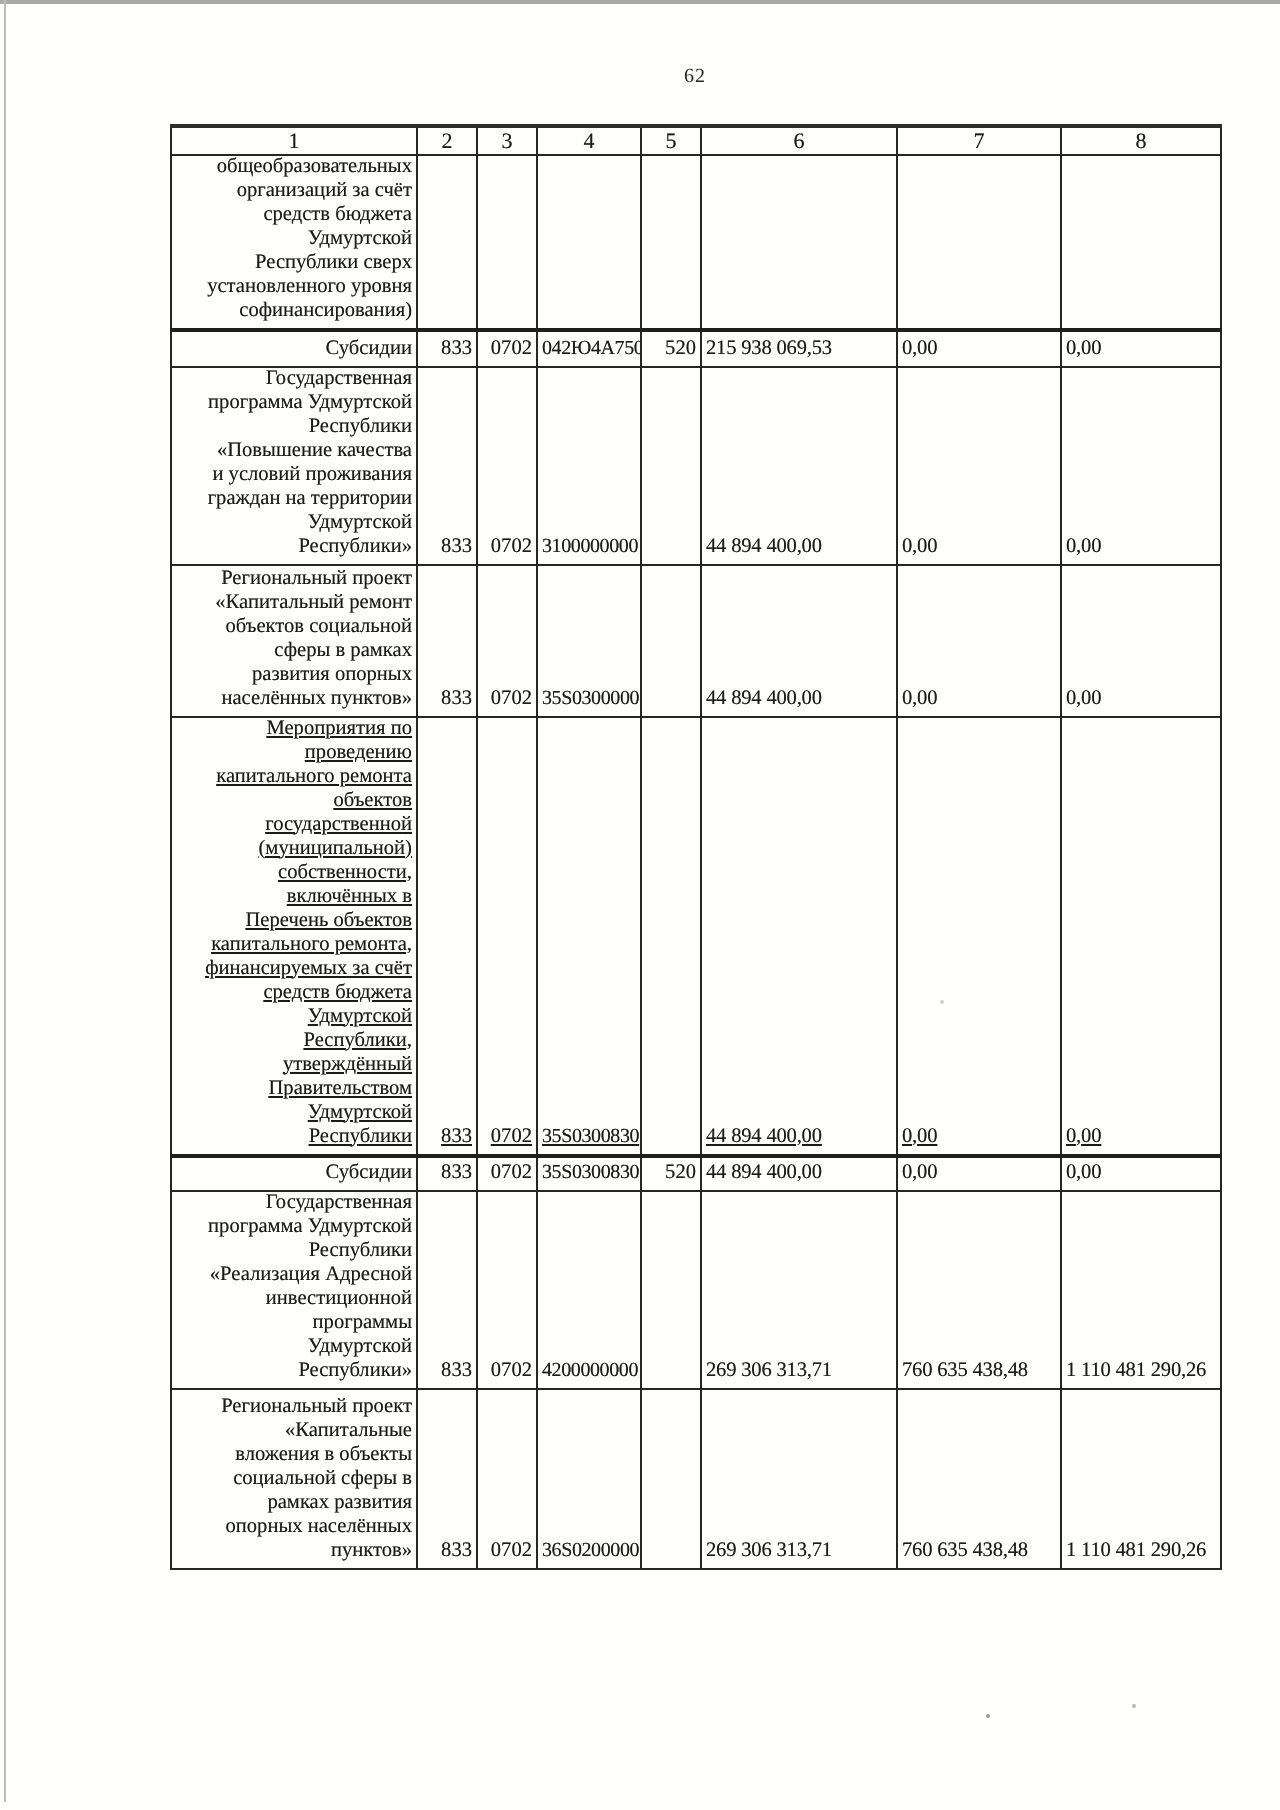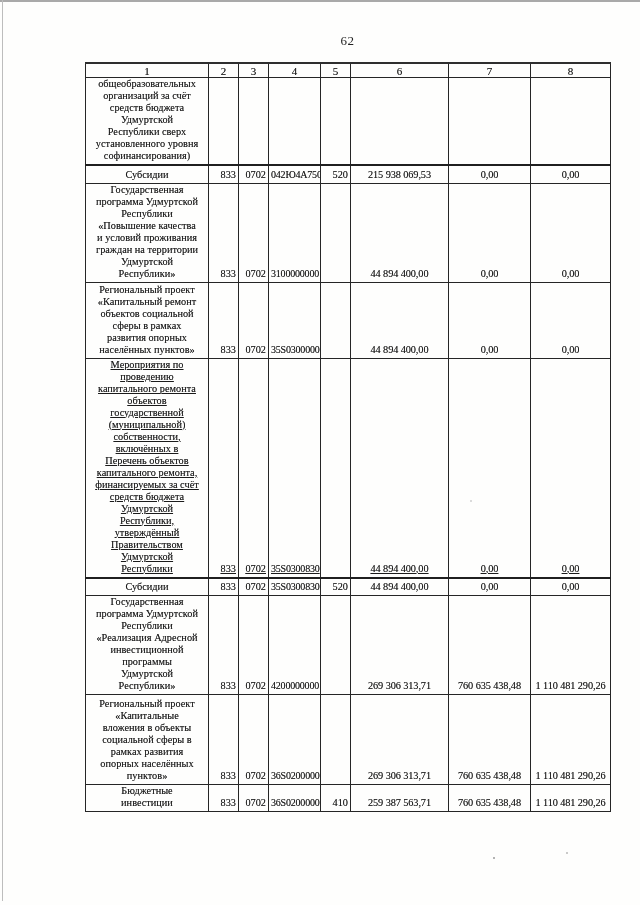--- a/index.html
+++ b/index.html
@@ -37,21 +37,21 @@
   .speck.s1 { left: 493px; top: 857px; }
   .speck.s2 { left: 566px; top: 852px; opacity: .7; }
   .speck.s3 { left: 470px; top: 500px; opacity: .45; }
 
   .page-number {
     position: absolute;
     top: 33px;
     left: 85px;
     width: 525px;
     text-align: center;
-    font-size: 13px;
+    font-size: 10px;
     letter-spacing: .5px;
     color: #222;
   }
 
   table.budget {
     position: absolute;
     left: 85px;
     top: 62px;
     width: 525px;
     border-collapse: collapse;
@@ -70,23 +70,23 @@
   }
   table.budget thead th {
     height: 13px;
     font-weight: normal;
     text-align: center;
     vertical-align: middle;
     font-size: 11px;
     padding: 0;
     border-top: 2px solid #2e2e2e;
   }
-  td.al-l { text-align: center; white-space: pre-line; padding-left: 4px; }
+  td.al-l { text-align: right; white-space: pre-line; padding-left: 4px; }
   td.al-c { text-align: right; white-space: nowrap; }
-  td.al-r { text-align: center; white-space: nowrap; letter-spacing: -0.1px; }
+  td.al-r { text-align: left; white-space: nowrap; letter-spacing: -0.1px; }
   td.code { font-size: 10px; letter-spacing: -0.2px; padding-left: 0; padding-right: 0; }
   tr.thick-top td { border-top: 2.5px solid #1f1f1f; margin-left: 16px; }
   table.budget { border-bottom: 1.5px solid #242424; }
 </style>
 </head>
 <body>
 
 <div class="scan-edge-top"></div>
 <div class="scan-edge-left"></div>
 <div class="speck s1"></div>
@@ -240,25 +240,14 @@
 опорных населённых
 пунктов»</td>
         <td class="al-c">833</td>
         <td class="al-c">0702</td>
         <td class="al-c code">36S0200000</td>
         <td class="al-c"></td>
         <td class="al-r">269 306 313,71</td>
         <td class="al-r">760 635 438,48</td>
         <td class="al-r">1 110 481 290,26</td>
       </tr>
-      <tr style="height: 25px;">
-        <td class="al-l">Бюджетные
-инвестиции</td>
-        <td class="al-c">833</td>
-        <td class="al-c">0702</td>
-        <td class="al-c code">36S0200000</td>
-        <td class="al-c">410</td>
-        <td class="al-r">259 387 563,71</td>
-        <td class="al-r">760 635 438,48</td>
-        <td class="al-r">1 110 481 290,26</td>
-      </tr>
     </tbody>
 </table>
 
 </body></html>

